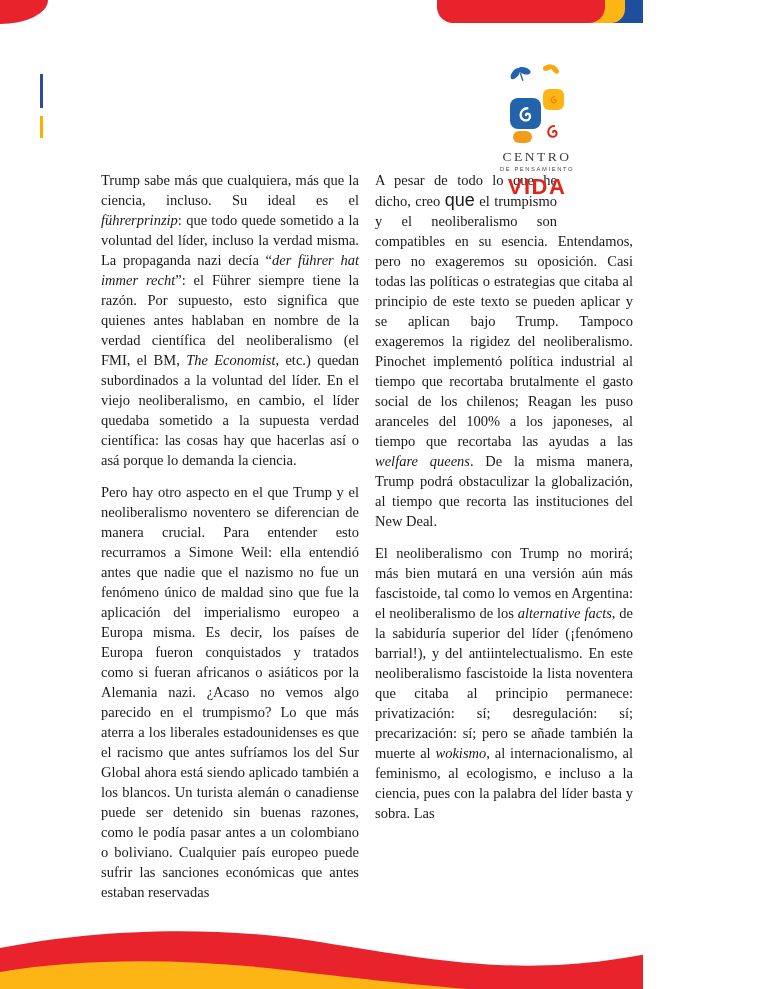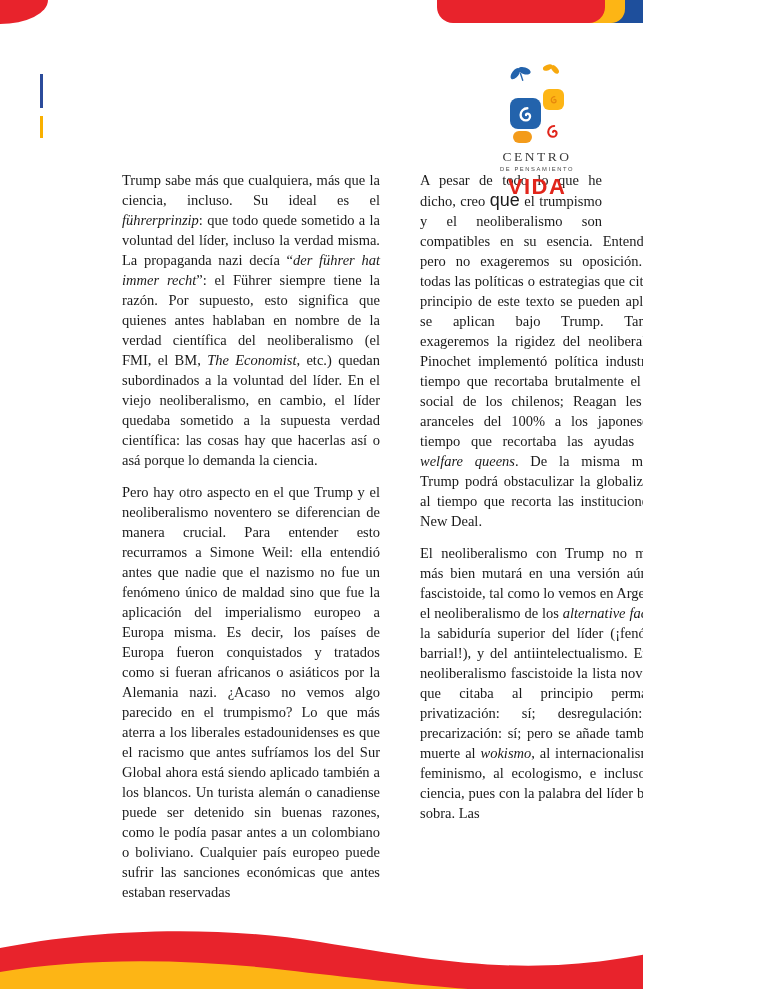--- a/index.html
+++ b/index.html
@@ -26,21 +26,21 @@
   .logo svg { display:block; margin:0 auto; }
   .logo .mark { margin:1px auto 6px; }
   .logo-centro { font-family:"Liberation Serif", serif; font-size:13.5px; letter-spacing:2.5px;
                  color:#3B3B3B; }
   .logo-sub { font-family:"Liberation Sans", sans-serif; font-size:5.8px; letter-spacing:1.6px;
               color:#4A4A4A; margin-top:1px; }
   .logo-vida { font-family:"Liberation Sans", sans-serif; font-size:22px; font-weight:700;
                letter-spacing:1.5px; color:#E1251B; margin-top:2px; }
 
   
-  .columns { position:absolute; left:122px; top:170px; width:556px; display:flex; gap:40px; }
+  .columns { position:absolute; left:101px; top:170px; width:556px; display:flex; gap:16px; }
   .column { width:258px; font-size:14.5px; line-height:20px; text-align:justify; color:#1A1A1A; }
   .column p { margin:0 0 12px 0; }
   .it { font-style:italic; }
   .sans { font-family:"Liberation Sans", sans-serif; font-size:18px; }
   .logo-spacer { float:right; width:76px; height:44px; }
 
   
   .footer-wave { position:absolute; left:0; bottom:0; width:765px; height:75px; display:block; }
 </style>
 </head>

